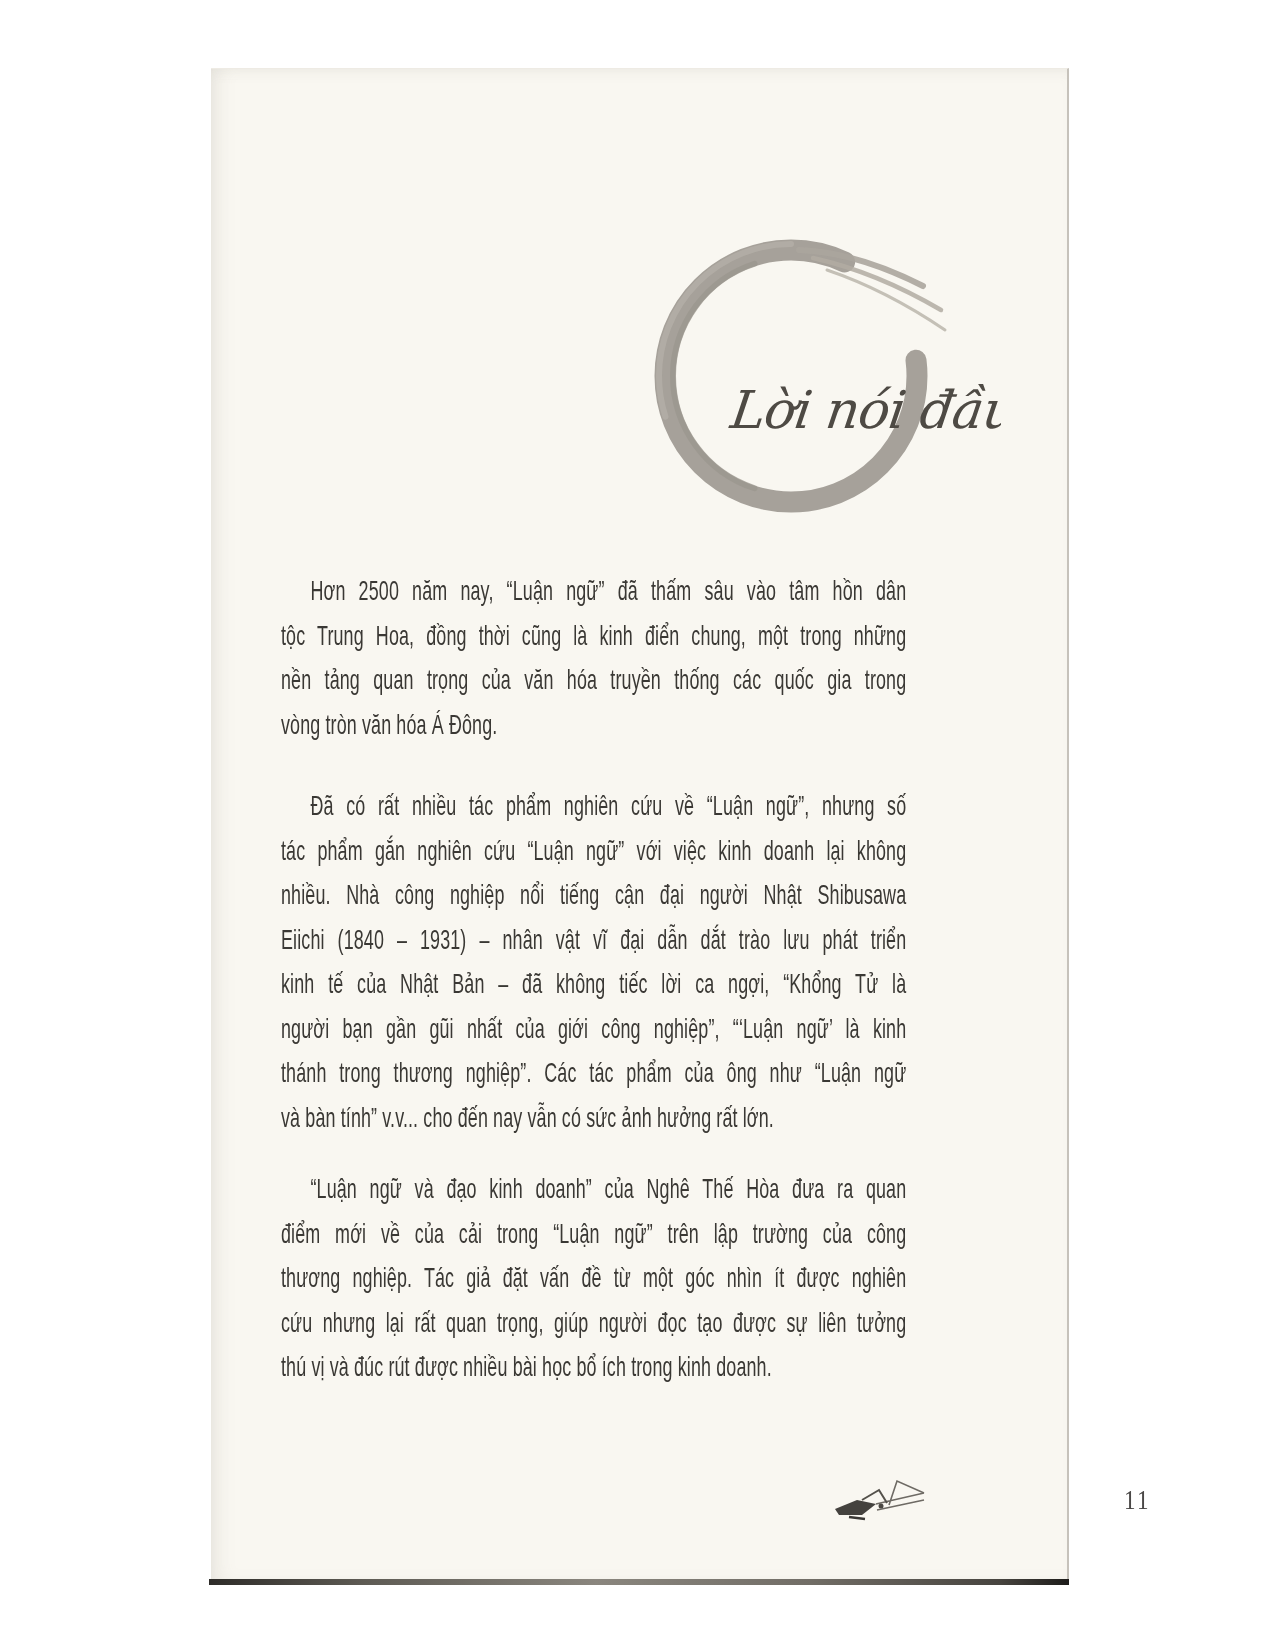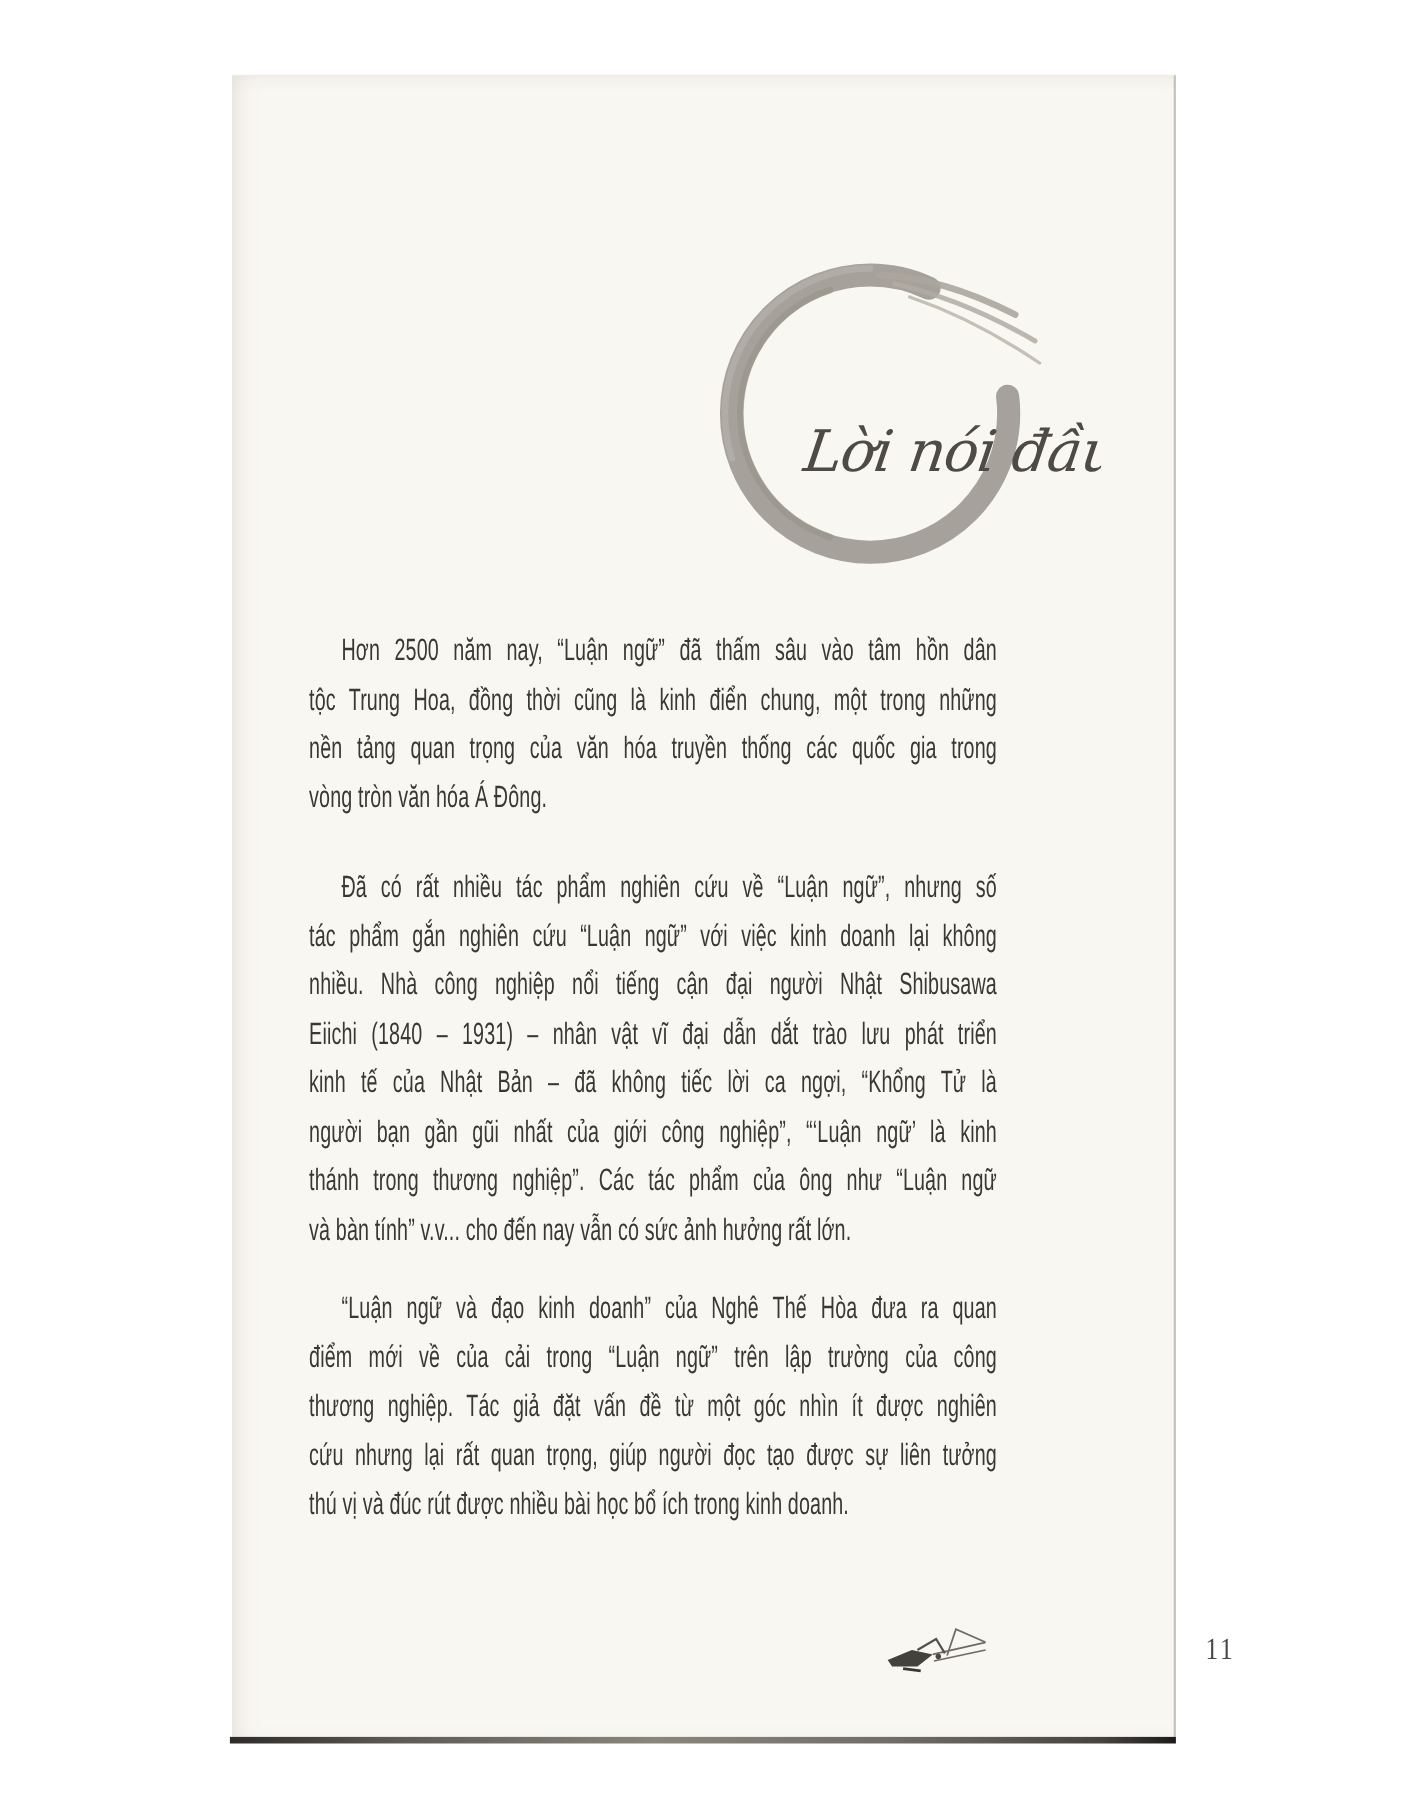--- a/index.html
+++ b/index.html
@@ -57,21 +57,21 @@
     height: 44.5px;
     text-align: justify;
     text-align-last: justify;
     text-justify: inter-word;
     white-space: nowrap;
   }
   .line.para-start { text-indent: 46px; }
   .line.para-end { text-align-last: left; }
   .page-footer {
     position: absolute;
-    left: 592px;
+    left: 620px;
     top: 1406px;
     width: 250px;
     height: 60px;
     font-family: Liberation Serif, serif;
   }
   .ornament-svg { position: absolute; left: 0; top: 4px; }
   .page-number {
     position: absolute;
     left: 293px;
     top: 9px;

